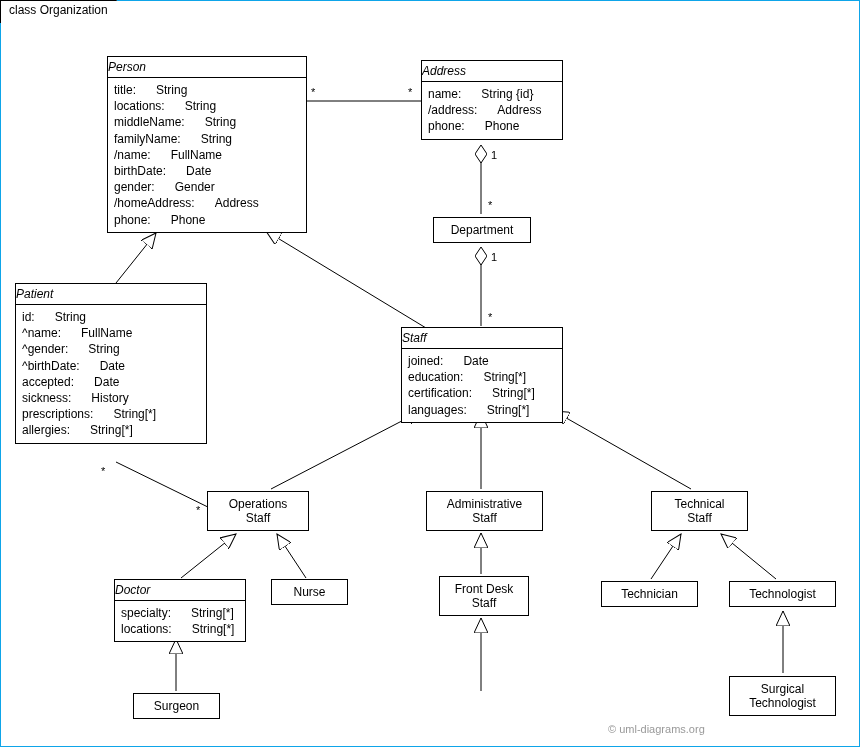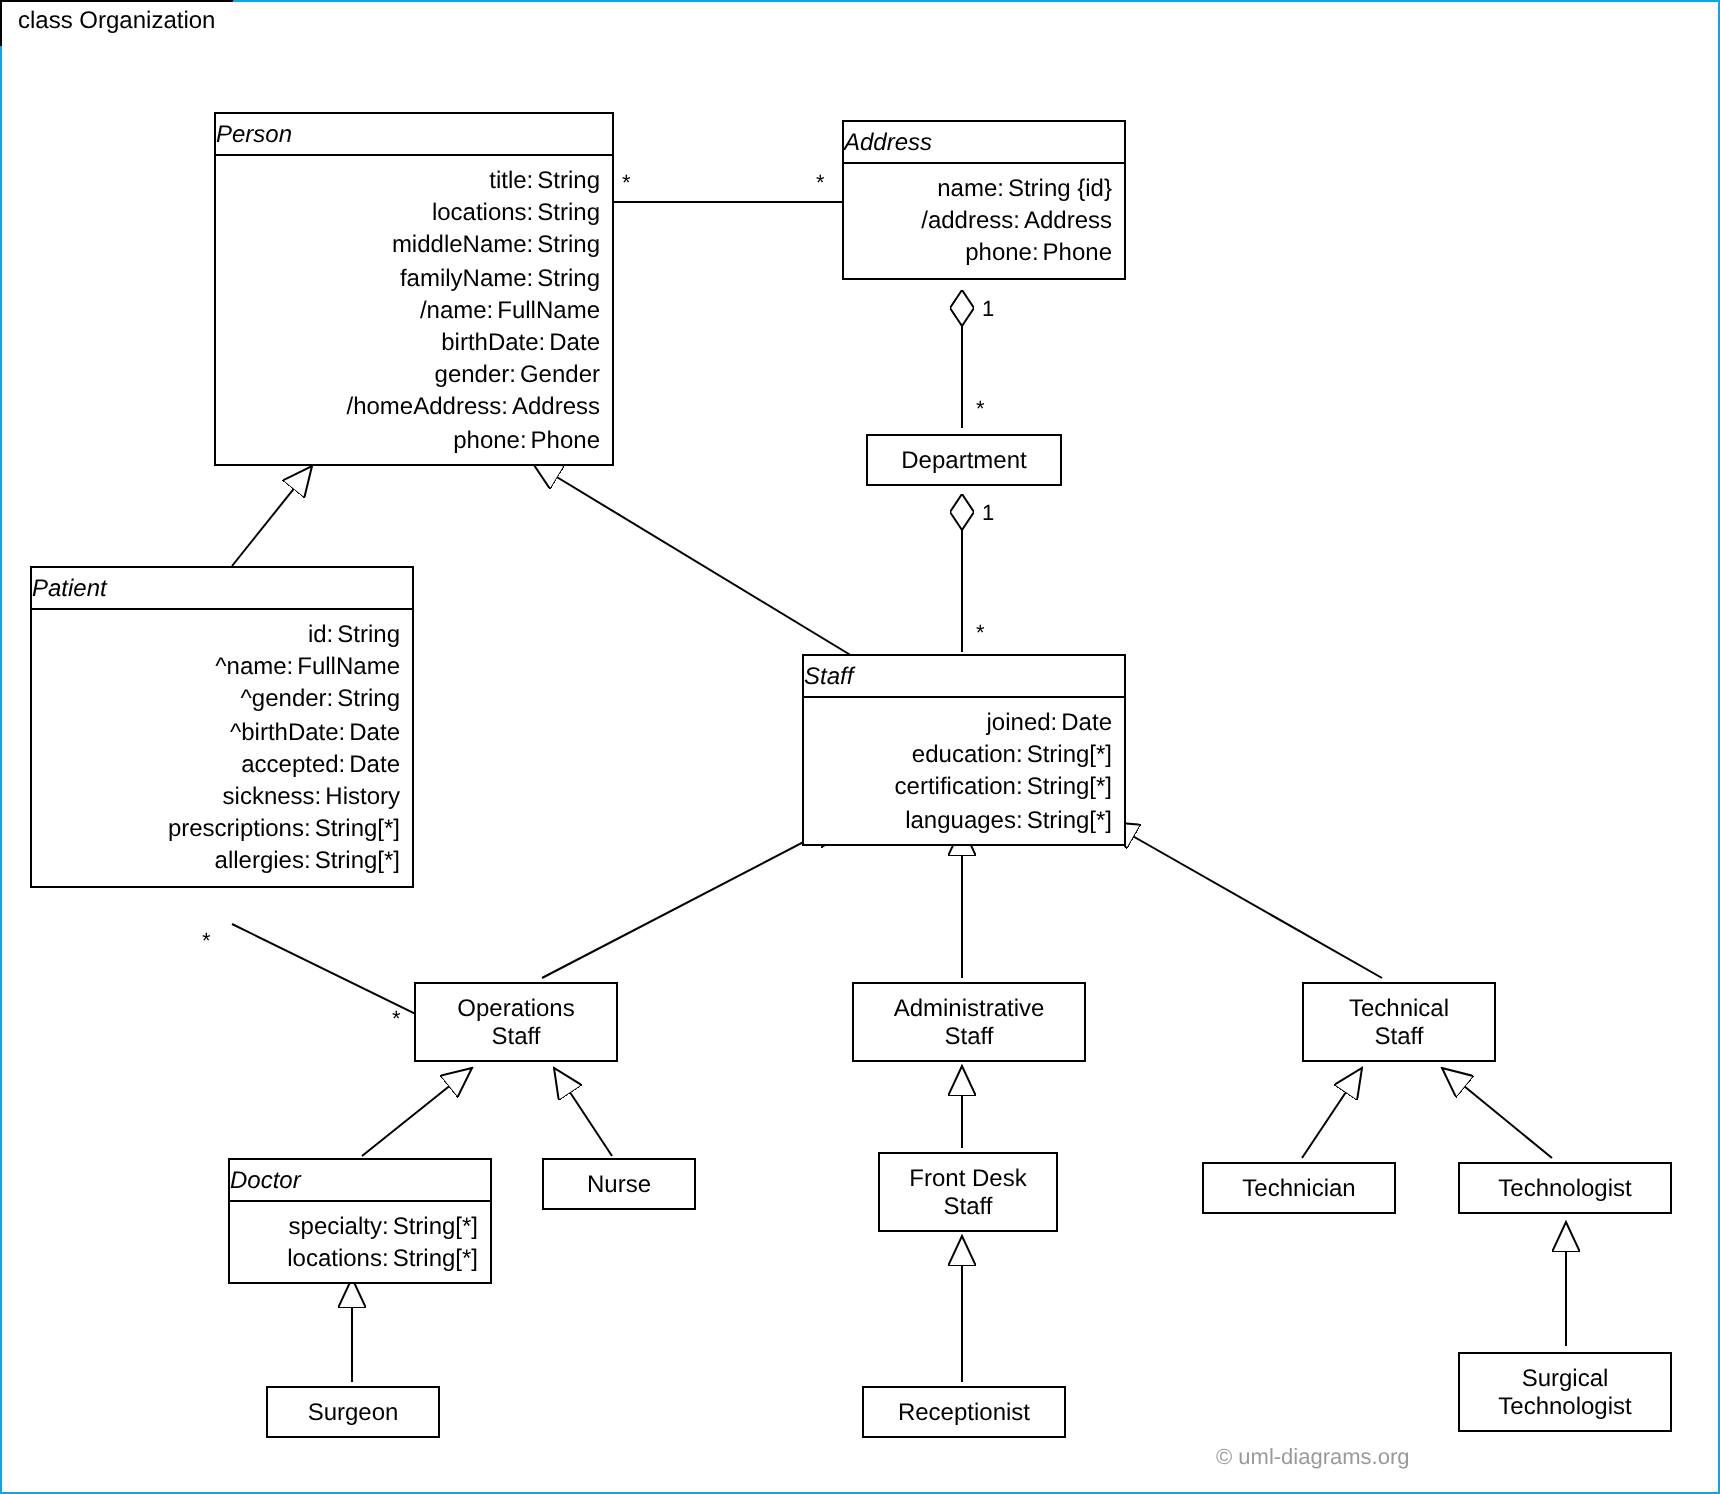--- a/index.html
+++ b/index.html
@@ -2,21 +2,21 @@
 <html><head>
 <meta charset="utf-8">
 <style>
   html,body{margin:0;padding:0;font-family:Arial,Helvetica,sans-serif;font-size:12px;color:#000;background:#fff}
   .frame{position:relative;width:858px;height:745px;border:1px solid #0ea5e9;margin:0}
   .tab{position:absolute;top:-1px;left:-1px;border:1px solid #000;border-bottom:none;background:#fff;padding:2px 8px 6px 8px;font-size:12px;clip-path:polygon(0 0,100% 0,88% 100%,0 100%)}
   .box{position:absolute;border:1px solid #000;background:#fff}
   .title{font-style:italic;text-align:left;border-bottom:1px solid #000;padding:3px 0}
   .titleonly{text-align:center;padding:5px 0}
   .attrs{padding:4px 6px}
-  .row{display:flex;justify-content:flex-end;gap:2px;line-height:1.35}
+  .row{display:flex;justify-content:flex-start;gap:20px;line-height:1.35}
   svg.lines{position:absolute;top:0;left:0;width:858px;height:745px;pointer-events:none}
   .mult{position:absolute;font-size:11px}
   .watermark{position:absolute;color:#999;font-size:11px}
 </style>
 </head>
 <body>
 
 <div class="frame">
   <div class="tab">class Organization</div>
 
@@ -228,23 +228,20 @@
   </div>
 
   <div class="box" style="left:728px;top:580px;width:105px">
     <div class="titleonly">Technologist</div>
   </div>
 
   <div class="box" style="left:132px;top:692px;width:85px">
     <div class="titleonly">Surgeon</div>
   </div>
 
-  <div class="box" style="left:430px;top:692px;width:100px">
-    <div class="titleonly">Receptionist</div>
-  </div>
 
   <div class="box" style="left:728px;top:675px;width:105px">
     <div class="titleonly"><span>Surgical</span><br><span>Technologist</span></div>
   </div>
 
   <span class="mult" style="left:310px;top:85px">*</span>
   <span class="mult" style="left:407px;top:85px">*</span>
   <span class="mult" style="left:490px;top:148px">1</span>
   <span class="mult" style="left:487px;top:198px">*</span>
   <span class="mult" style="left:490px;top:250px">1</span>

